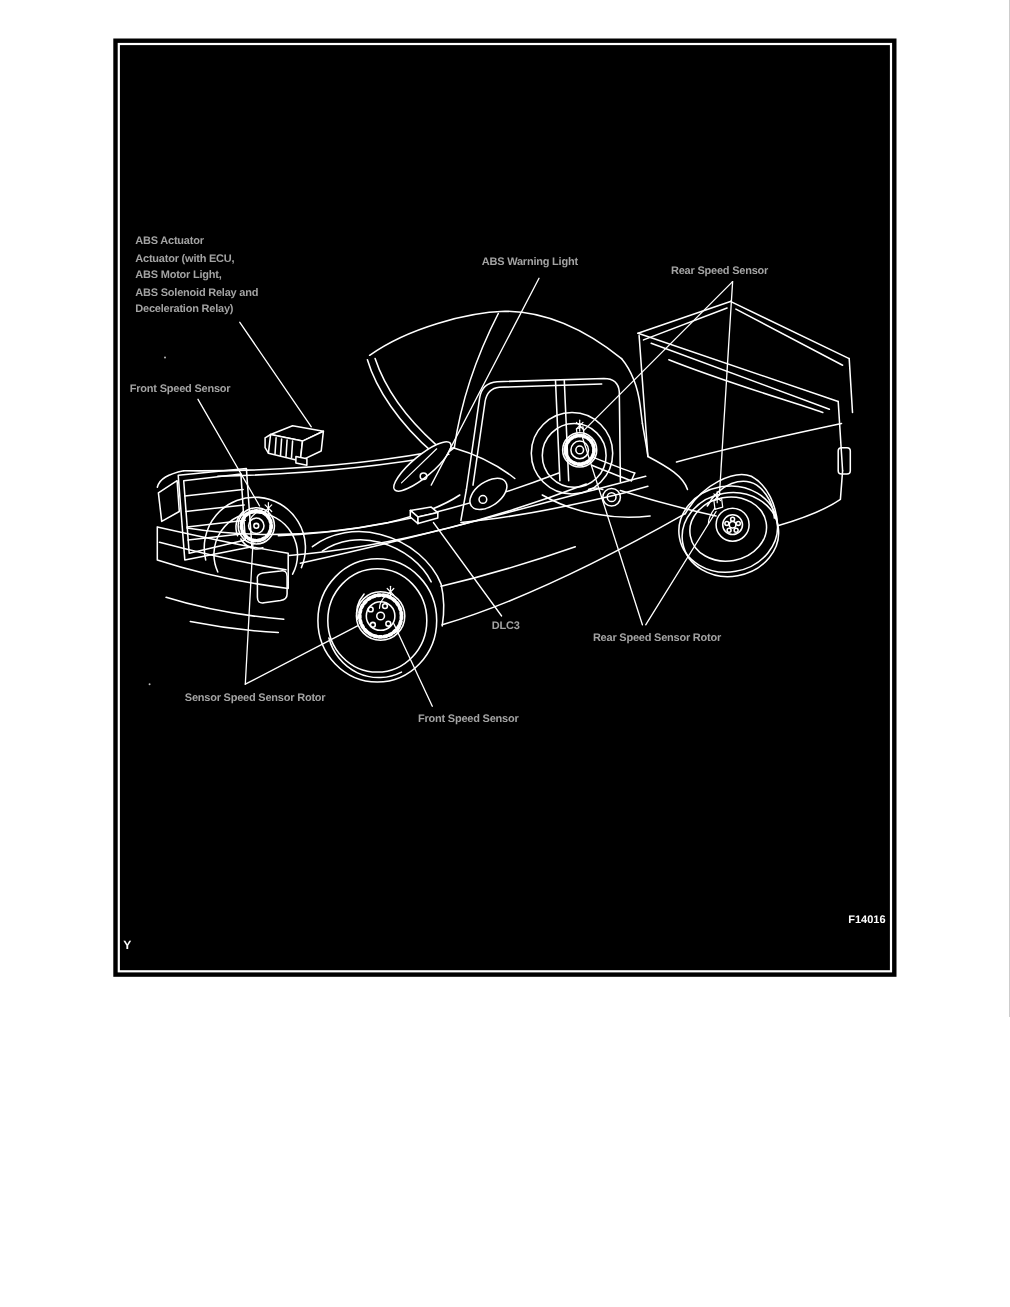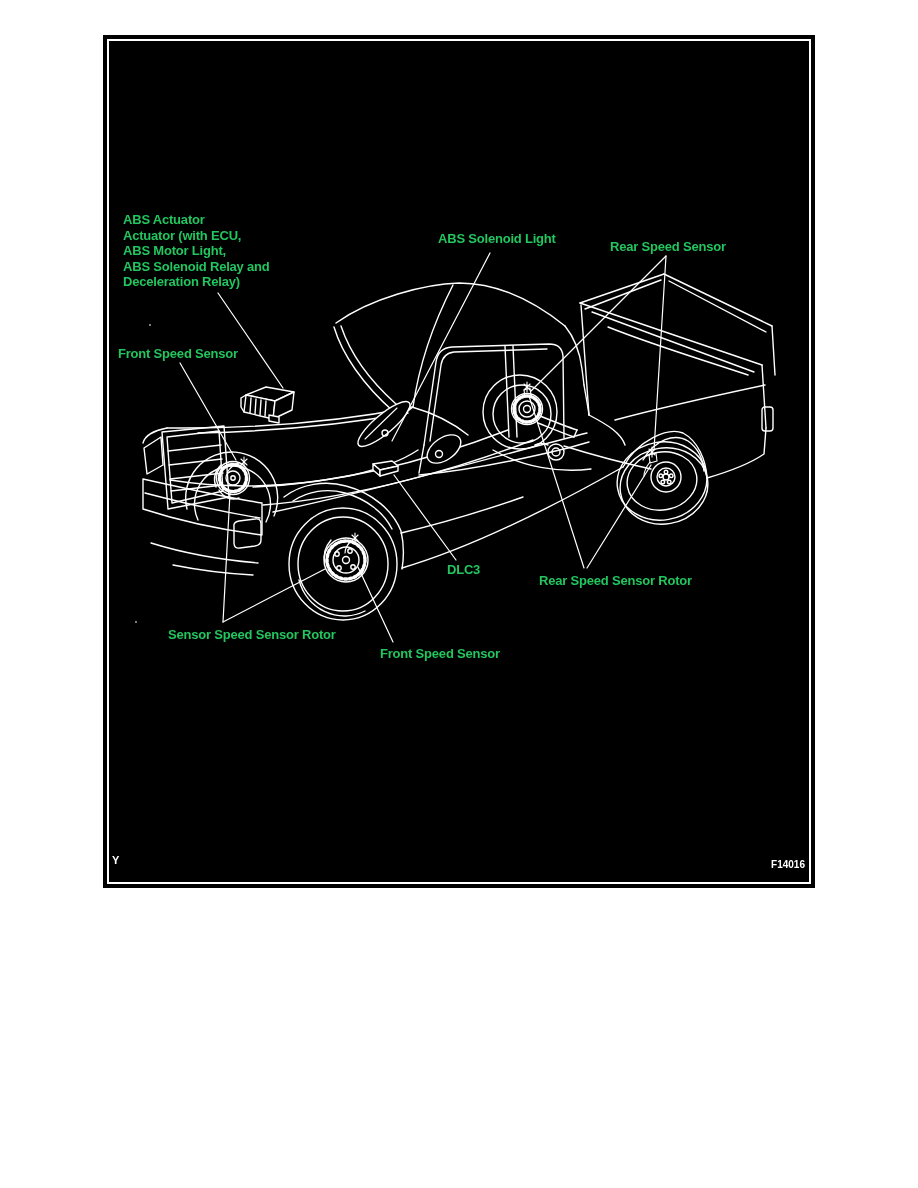--- a/index.html
+++ b/index.html
@@ -13,31 +13,31 @@
     position:absolute; left:103px; top:35px; width:712px; height:853px;
     background:#000000;
   }
   .frame {
     position:absolute; inset:4px;
     border:2px solid #ffffff;
     pointer-events:none;
   }
   svg.drawing { position:absolute; left:0; top:0; width:712px; height:853px; }
   .lbl {
-    position:absolute; color:#22c55e;
-    font-weight:bold; font-size:13px; line-height:15.5px;
+    position:absolute; color:#a3a3a3;
+    font-weight:bold; font-size:10px; line-height:15.5px;
     letter-spacing:-0.2px; white-space:nowrap;
   }
   .lbl span { display:block; }
   .corner-mark {
     position:absolute; left:9px; top:819px;
     color:#ffffff; font-weight:bold; font-size:11px;
   }
   .figure-code {
-    position:absolute; right:10px; top:824px;
+    position:absolute; right:10px; top:796px;
     color:#ffffff; font-weight:bold; font-size:10px; letter-spacing:0;
   }
 </style>
 </head>
 <body>
 
 <div class="panel">
 
   <svg class="drawing" viewBox="0 0 712 853">
     <g stroke="#ffffff" stroke-width="1.4" fill="none" stroke-linecap="round" stroke-linejoin="round">
@@ -248,21 +248,21 @@
     </g>
   </svg>
 
   <div class="lbl" style="left:20px; top:177px;">
     <span>ABS Actuator</span>
     <span>Actuator (with ECU,</span>
     <span>ABS Motor Light,</span>
     <span>ABS Solenoid Relay and</span>
     <span>Deceleration Relay)</span>
   </div>
-  <div class="lbl" style="left:335px; top:196px;">ABS Solenoid Light</div>
+  <div class="lbl" style="left:335px; top:196px;">ABS Warning Light</div>
   <div class="lbl" style="left:507px; top:204px;">Rear Speed Sensor</div>
   <div class="lbl" style="left:15px; top:311px;">Front Speed Sensor</div>
   <div class="lbl" style="left:344px; top:527px;">DLC3</div>
   <div class="lbl" style="left:419px; top:538px;margin-left:17px;">Rear Speed Sensor Rotor</div>
   <div class="lbl" style="left:65px; top:592px;">Sensor Speed Sensor Rotor</div>
   <div class="lbl" style="left:277px; top:611px;">Front Speed Sensor</div>
 
   <div class="corner-mark">Y</div>
   <div class="figure-code">F14016</div>
 

